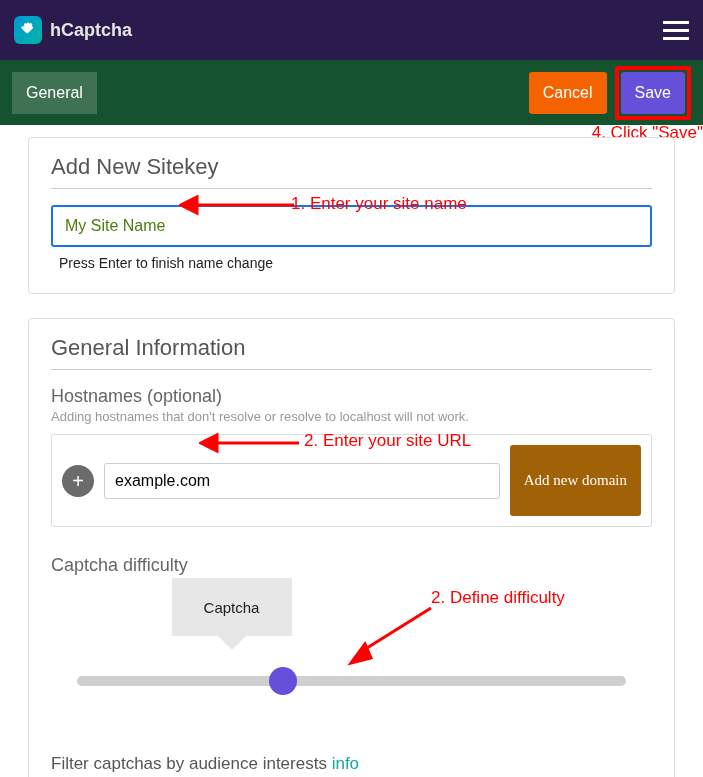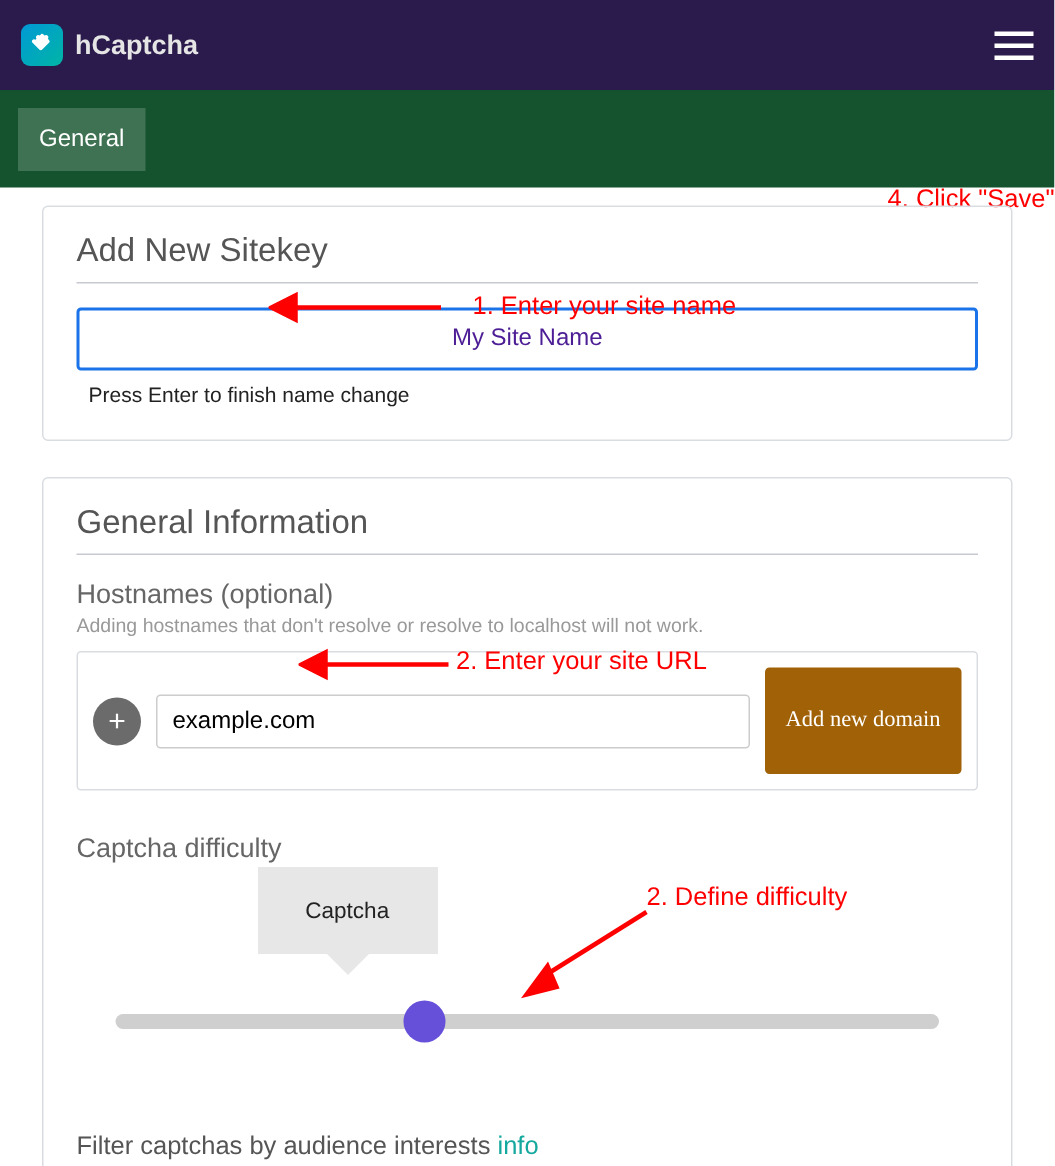--- a/index.html
+++ b/index.html
@@ -50,21 +50,21 @@
     padding:16px 22px 22px 22px;
     margin-bottom:24px;
     position:relative;
   }
   .card h2 {
     font-weight:400; color:#555; font-size:22px;
     border-bottom:1px solid #c6cad0; padding-bottom:8px; margin-bottom:16px;
   }
   .name-input {
     width:100%; border:2px solid #1a73e8; border-radius:3px;
-    padding:10px 12px; font-size:16px; color:#4c1d95;text-align:center;
+    padding:10px 12px; font-size:16px; color:#4d7c0f;
   }
   .helper { font-size:14px; color:#222; margin-top:8px; padding-left:8px;}
   .section-label { color:#666; font-size:18px; margin-bottom:2px;}
   .section-sub { color:#999; font-size:13px; margin-bottom:10px;}
   .host-row {
     border:1px solid #d9dde1; border-radius:3px; padding:10px;
     display:flex; align-items:center; gap:10px;
   }
   .plus-circle {
     width:32px;height:32px;background:#6b6b6b;border-radius:50%;
@@ -133,35 +133,41 @@
   </div>
   <div class="hamburger">
     <span></span>
       <span></span>
       <span></span>
   </div>
 </div>
 
 <div class="subbar">
   <div class="tab-pill">General</div>
+  <div class="btn-row">
+    <button class="btn btn-cancel">Cancel</button>
+    <span class="save-highlight">
+      <button class="btn btn-save">Save</button>
+    </span>
+  </div>
 </div>
 
 <div class="content">
 
   <div class="ann" style="top:-2px; right:0px;">
     <span class="ann-text">4. Click "Save"</span>
   </div>
 
   <div class="card">
     <h2>Add New Sitekey</h2>
     <input class="name-input" value="My Site Name" style="">
     <div class="helper">Press Enter to finish name change</div>
 
     
-    <div class="ann" style="top:56px; left:286px;">
+    <div class="ann" style="top:56px; left:262px;">
       <span class="ann-text">1. Enter your site name</span>
     </div>
     <div class="arrow" style="top:52px; left:150px;">
       <svg width="120" height="30">
           <line x1="115" y1="15" x2="18" y2="15"></line>
           <polygon points="18,7 18,23 2,15"></polygon>
         </svg>
     </div>
   </div>
 

